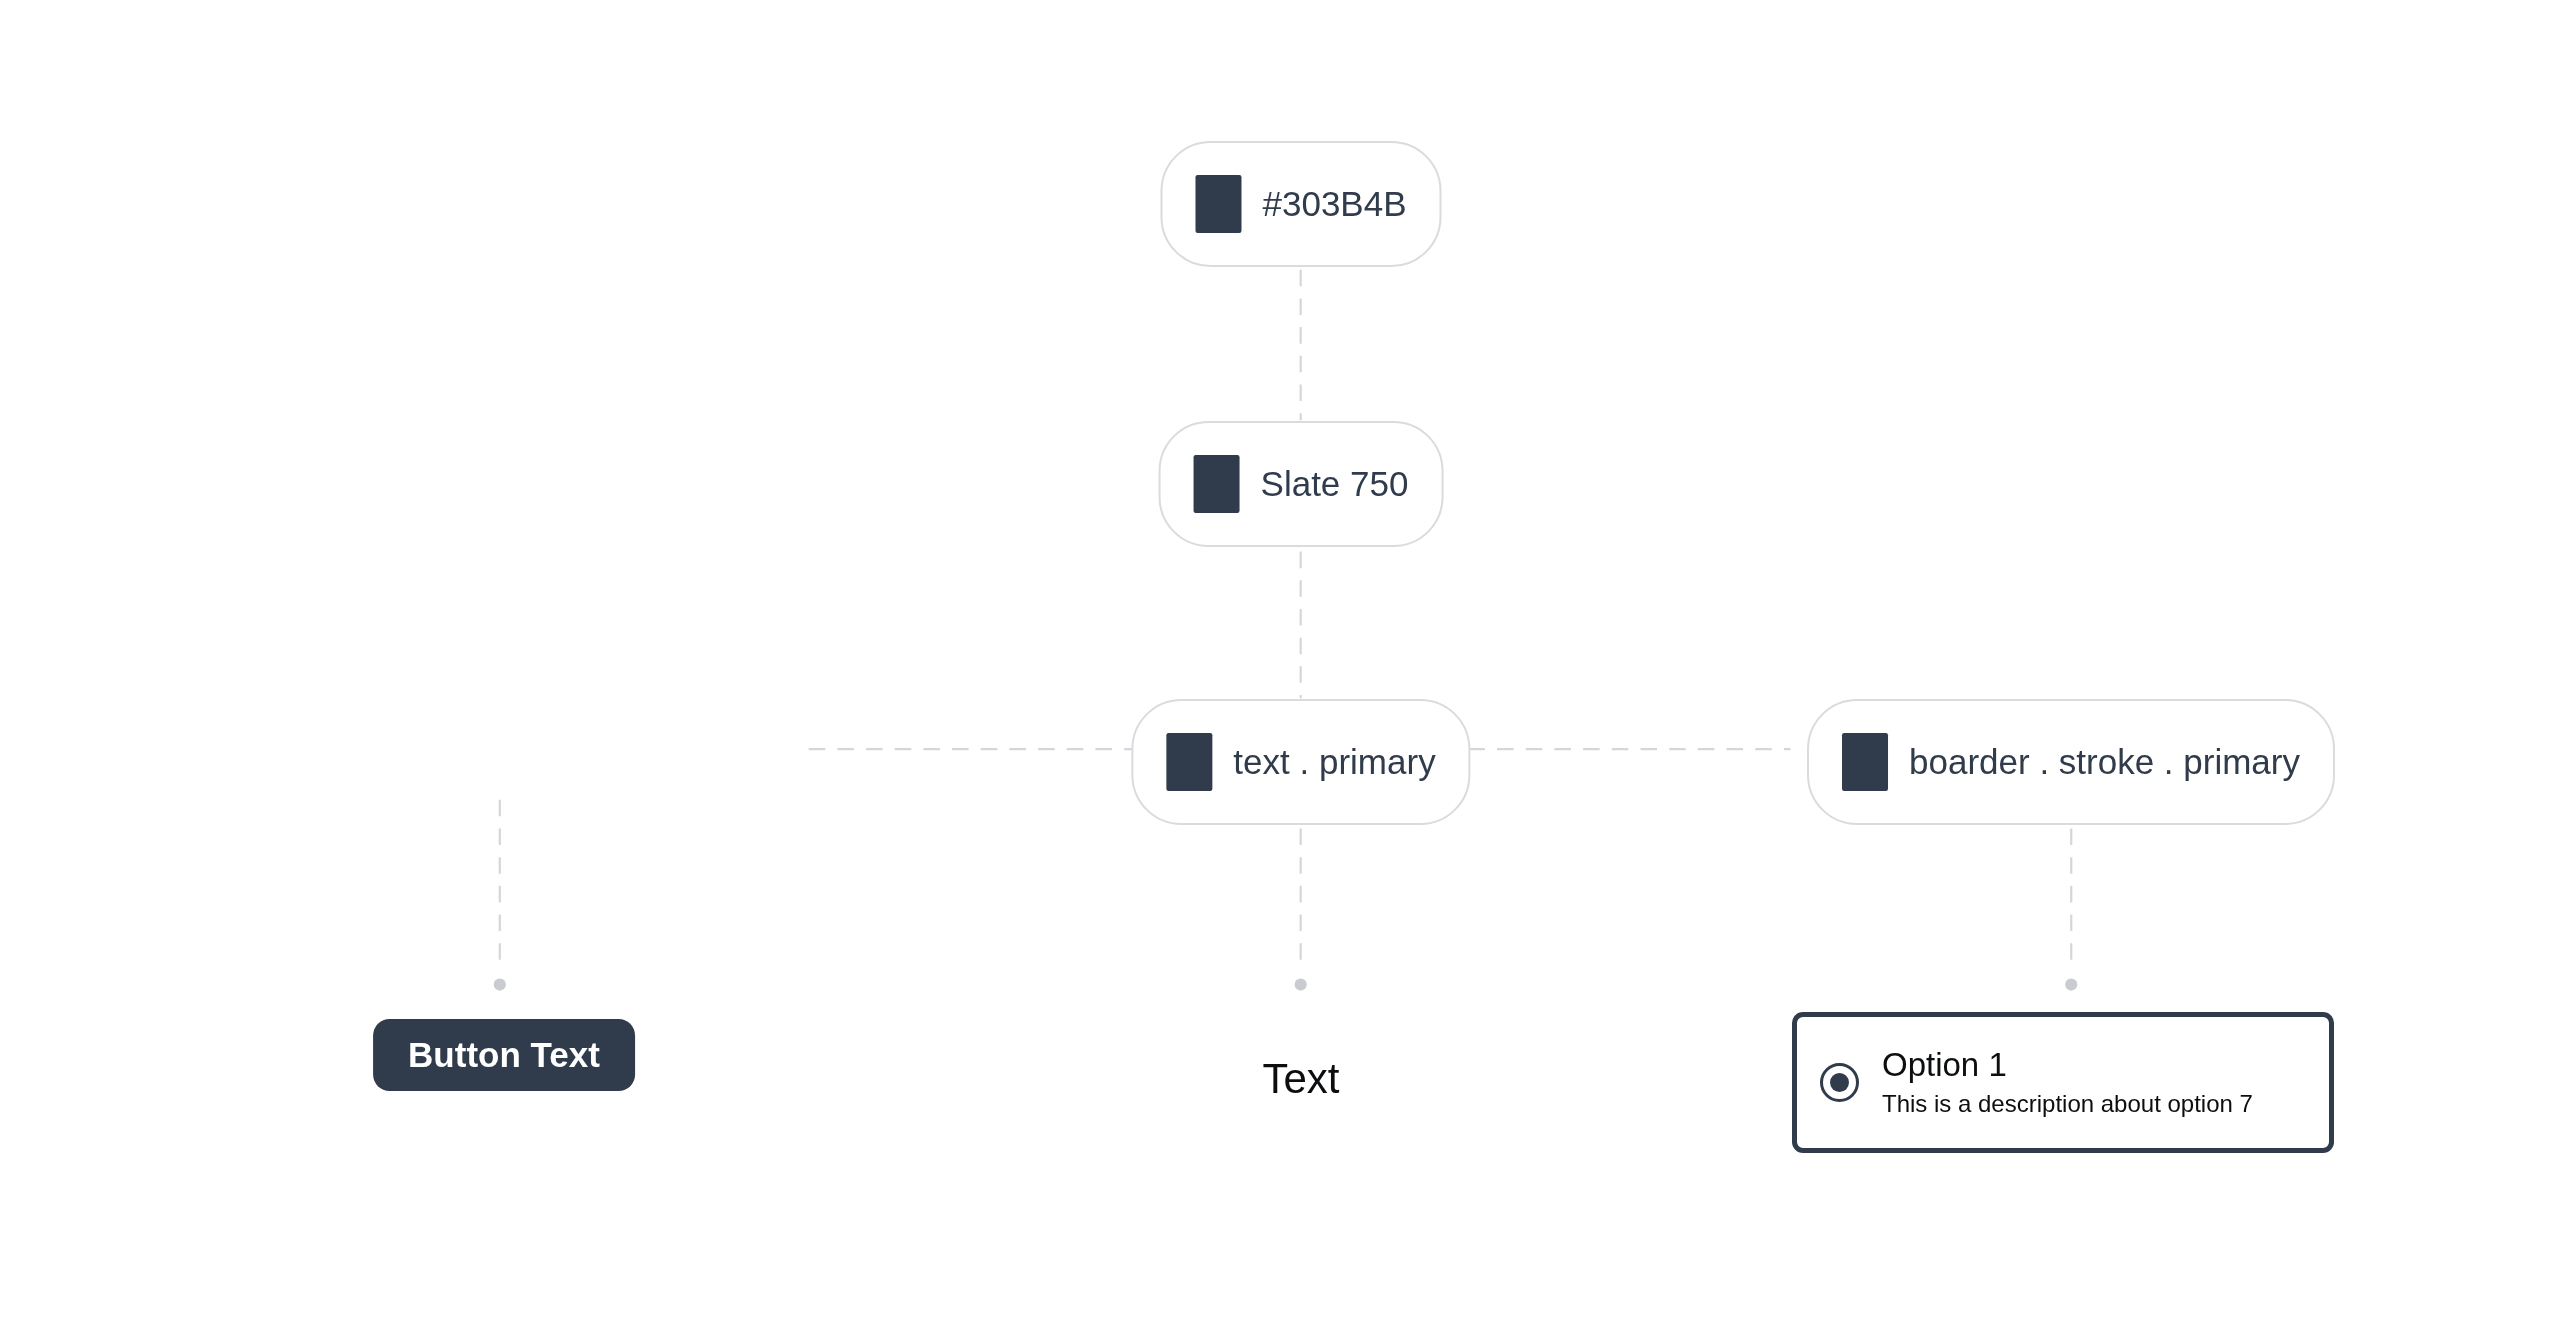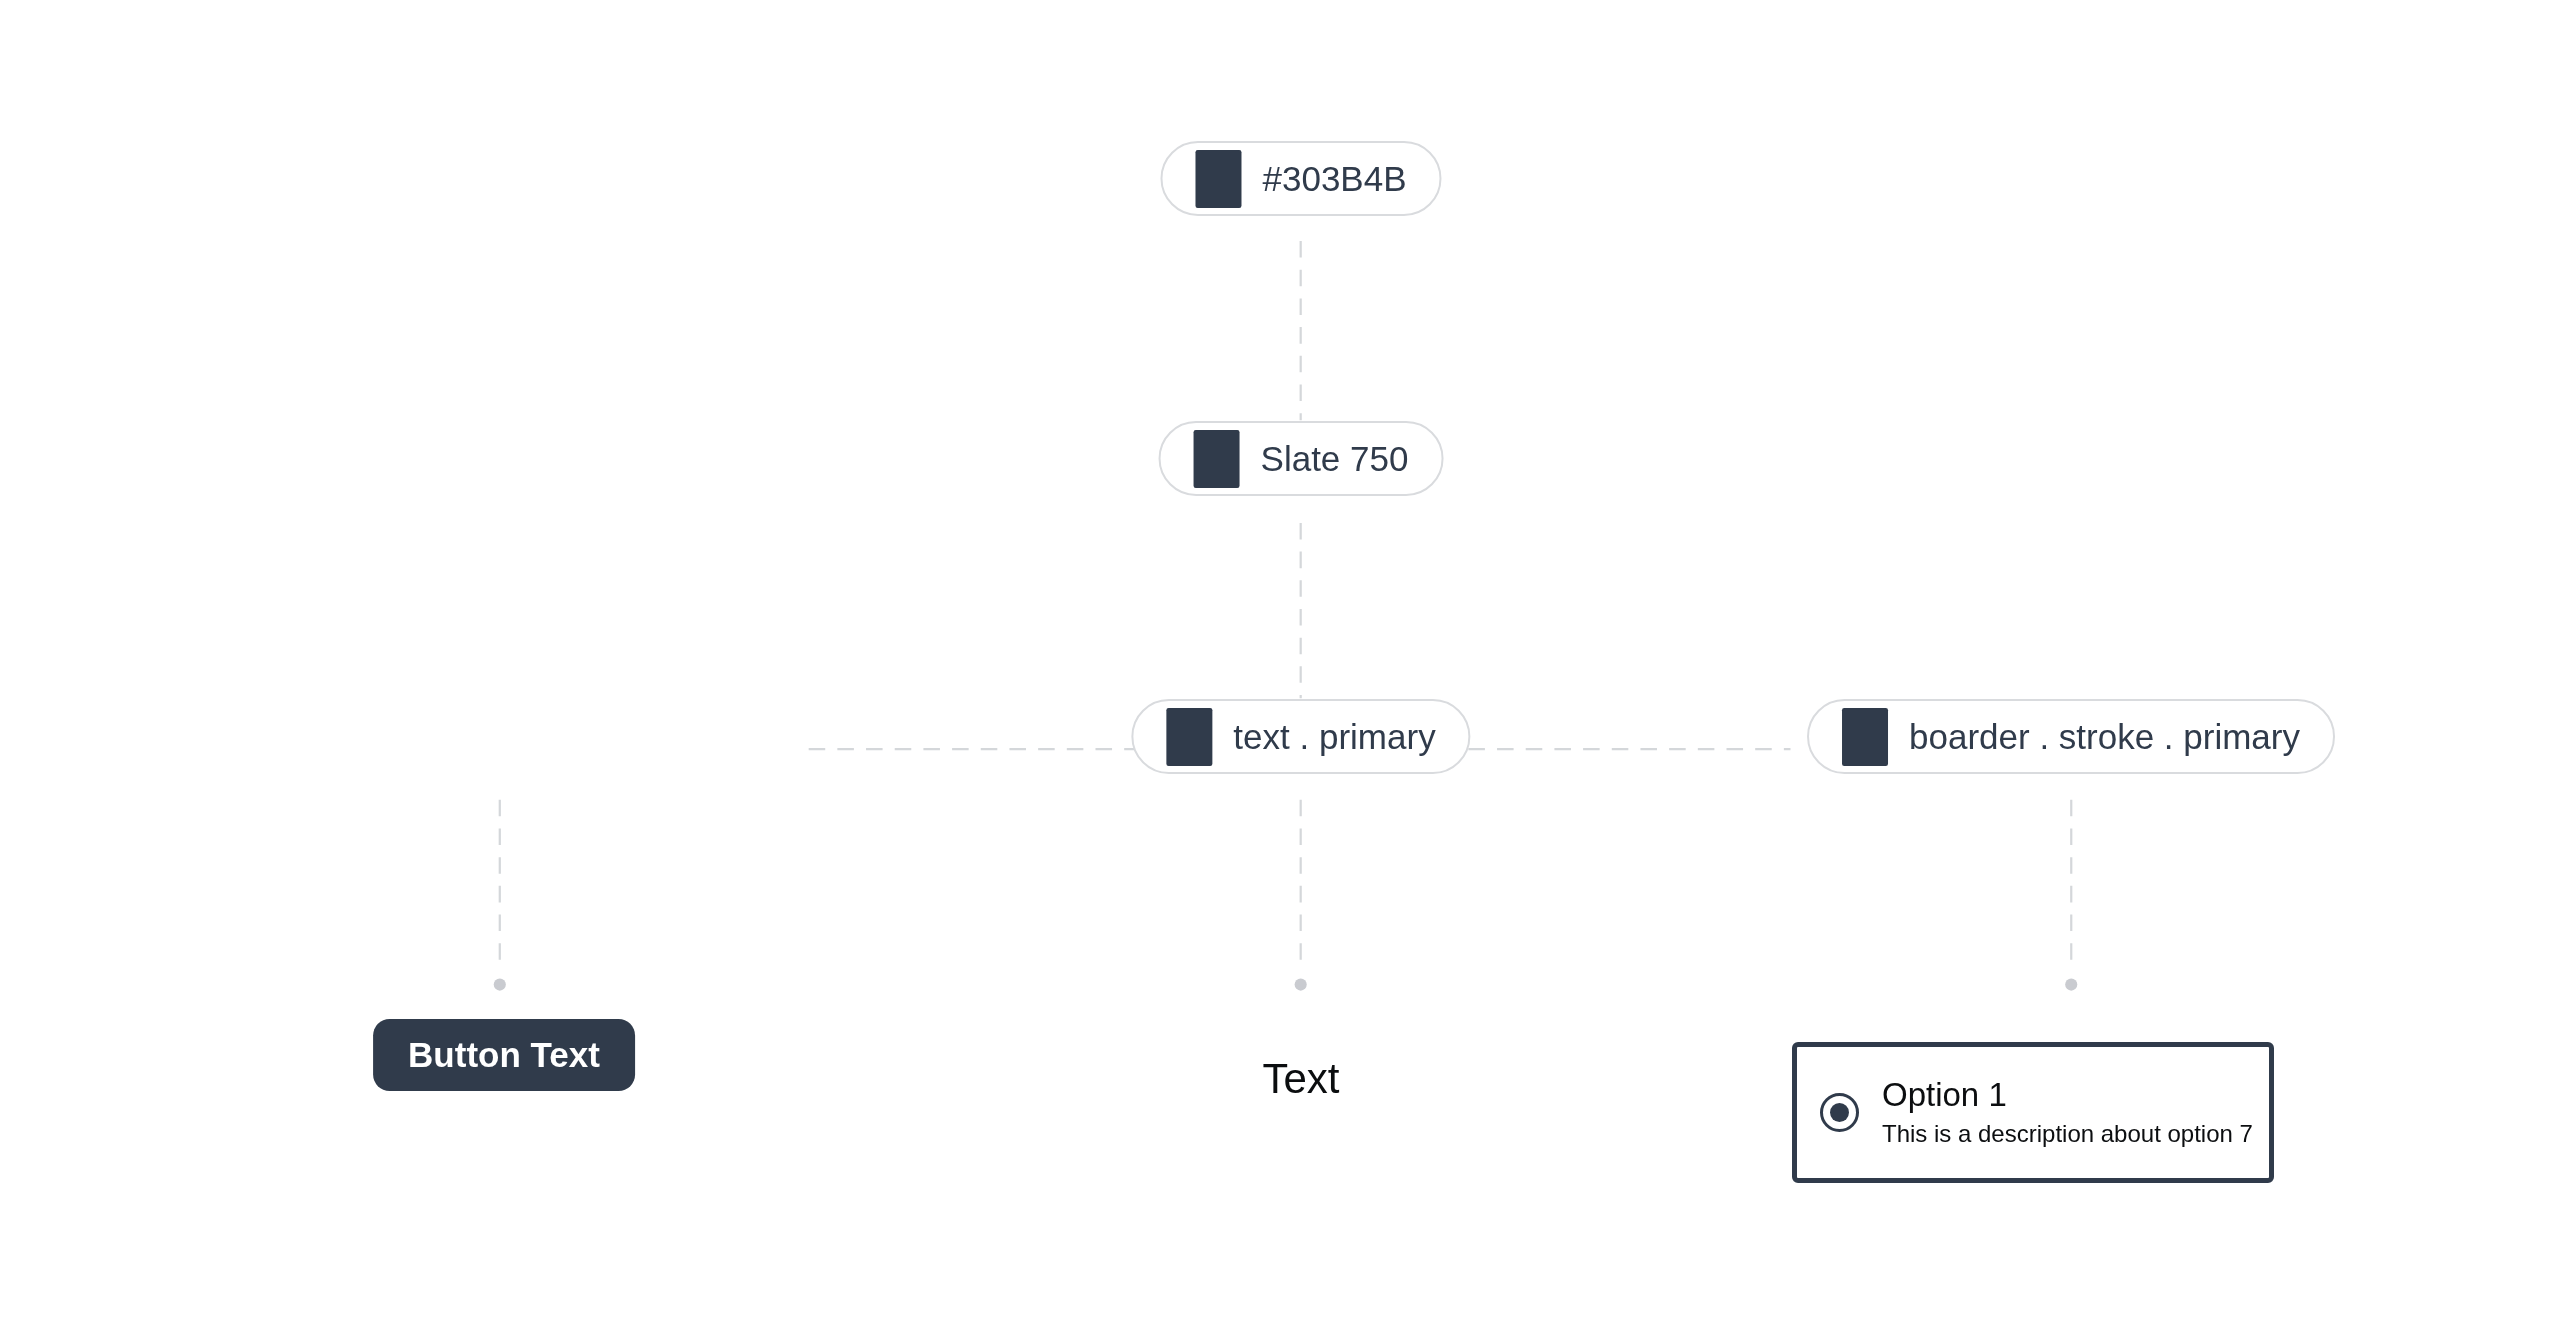--- a/index.html
+++ b/index.html
@@ -16,21 +16,21 @@
     left: 0; top: 0;
     width: 2576px; height: 1342px;
   }
   
   .pill {
     position: absolute;
     transform: translateX(-50%);
     display: flex;
     align-items: center;
     gap: 21px;
-    height: 75px;
+    height: 126px;
     box-sizing: border-box;
     padding: 12px 33px;
     background: #ffffff;
     border: 2.2px solid #D9DBDE;
     border-radius: 50px;
     font-size: 35px;
     font-weight: 400;
     color: #303B4B;
     white-space: nowrap;
   }
@@ -67,28 +67,27 @@
     font-weight: 500;
     color: #0B0D0F;
     white-space: nowrap;
   }
   .radio-card {
     position: absolute;
     display: flex;
     align-items: center;
     gap: 23px;
     box-sizing: border-box;
-    width: 482px;
+    width: 542px;
     height: 141px;
     padding: 0 23px;
     background: #ffffff;
     border: 5.5px solid #303B4B;
-    border-radius: 6px;
+    border-radius: 11px;
     cursor: pointer;
-    margin-top: 30px;
   }
   .radio-outer {
     flex: none;
     width: 39px;
     height: 39px;
     box-sizing: border-box;
     border: 3.9px solid #303B4B;
     border-radius: 50%;
     display: flex;
     align-items: center;

